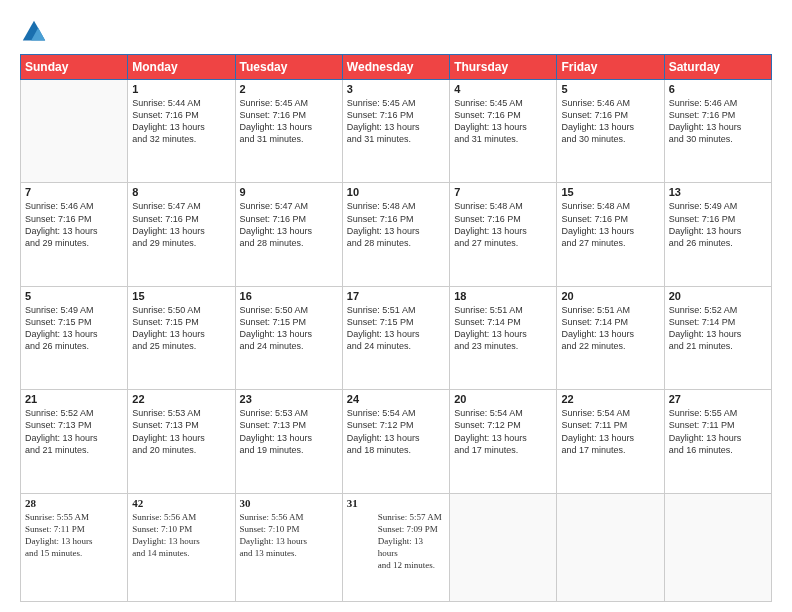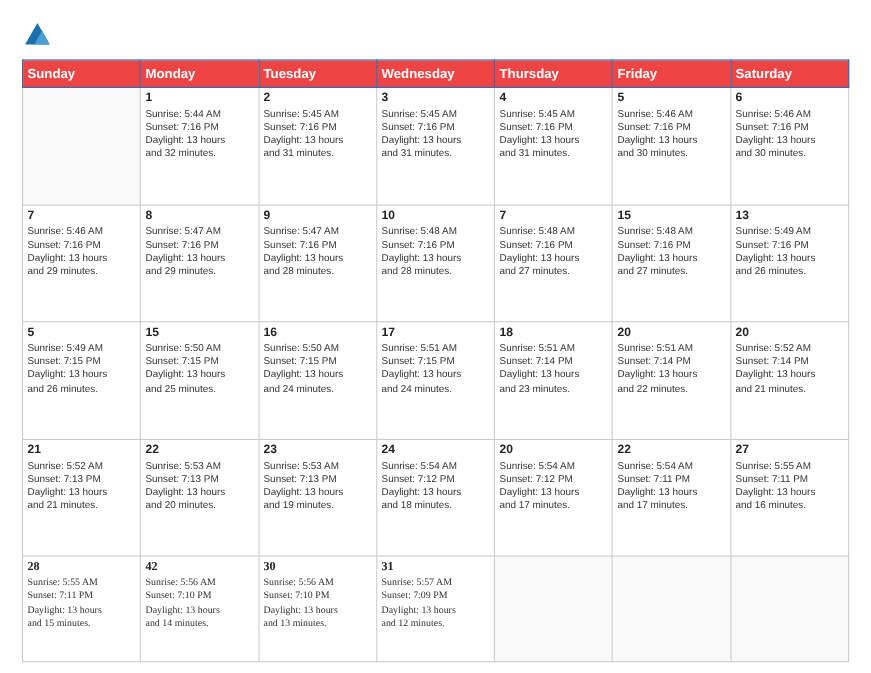--- a/index.html
+++ b/index.html
@@ -353,21 +353,21 @@
           </td>
           <td>
             <span class="day-num">30</span>
             <div class="cell-info" style="white-space: pre-line;">Sunrise: 5:56 AM
 Sunset: 7:10 PM
 Daylight: 13 hours
 and 13 minutes.</div>
           </td>
           <td>
             <span class="day-num">31</span>
-            <div class="cell-info" style="white-space: pre-line;">Sunrise: 5:57 AM
+            <div class="cell-info" style="white-space: pre-line; margin-left: 31px;">Sunrise: 5:57 AM
 Sunset: 7:09 PM
 Daylight: 13 hours
 and 12 minutes.</div>
           </td>
           <td class="empty-cell"></td>
           <td class="empty-cell"></td>
           <td class="empty-cell"></td>
         </tr>
       </tbody>
   </table>

